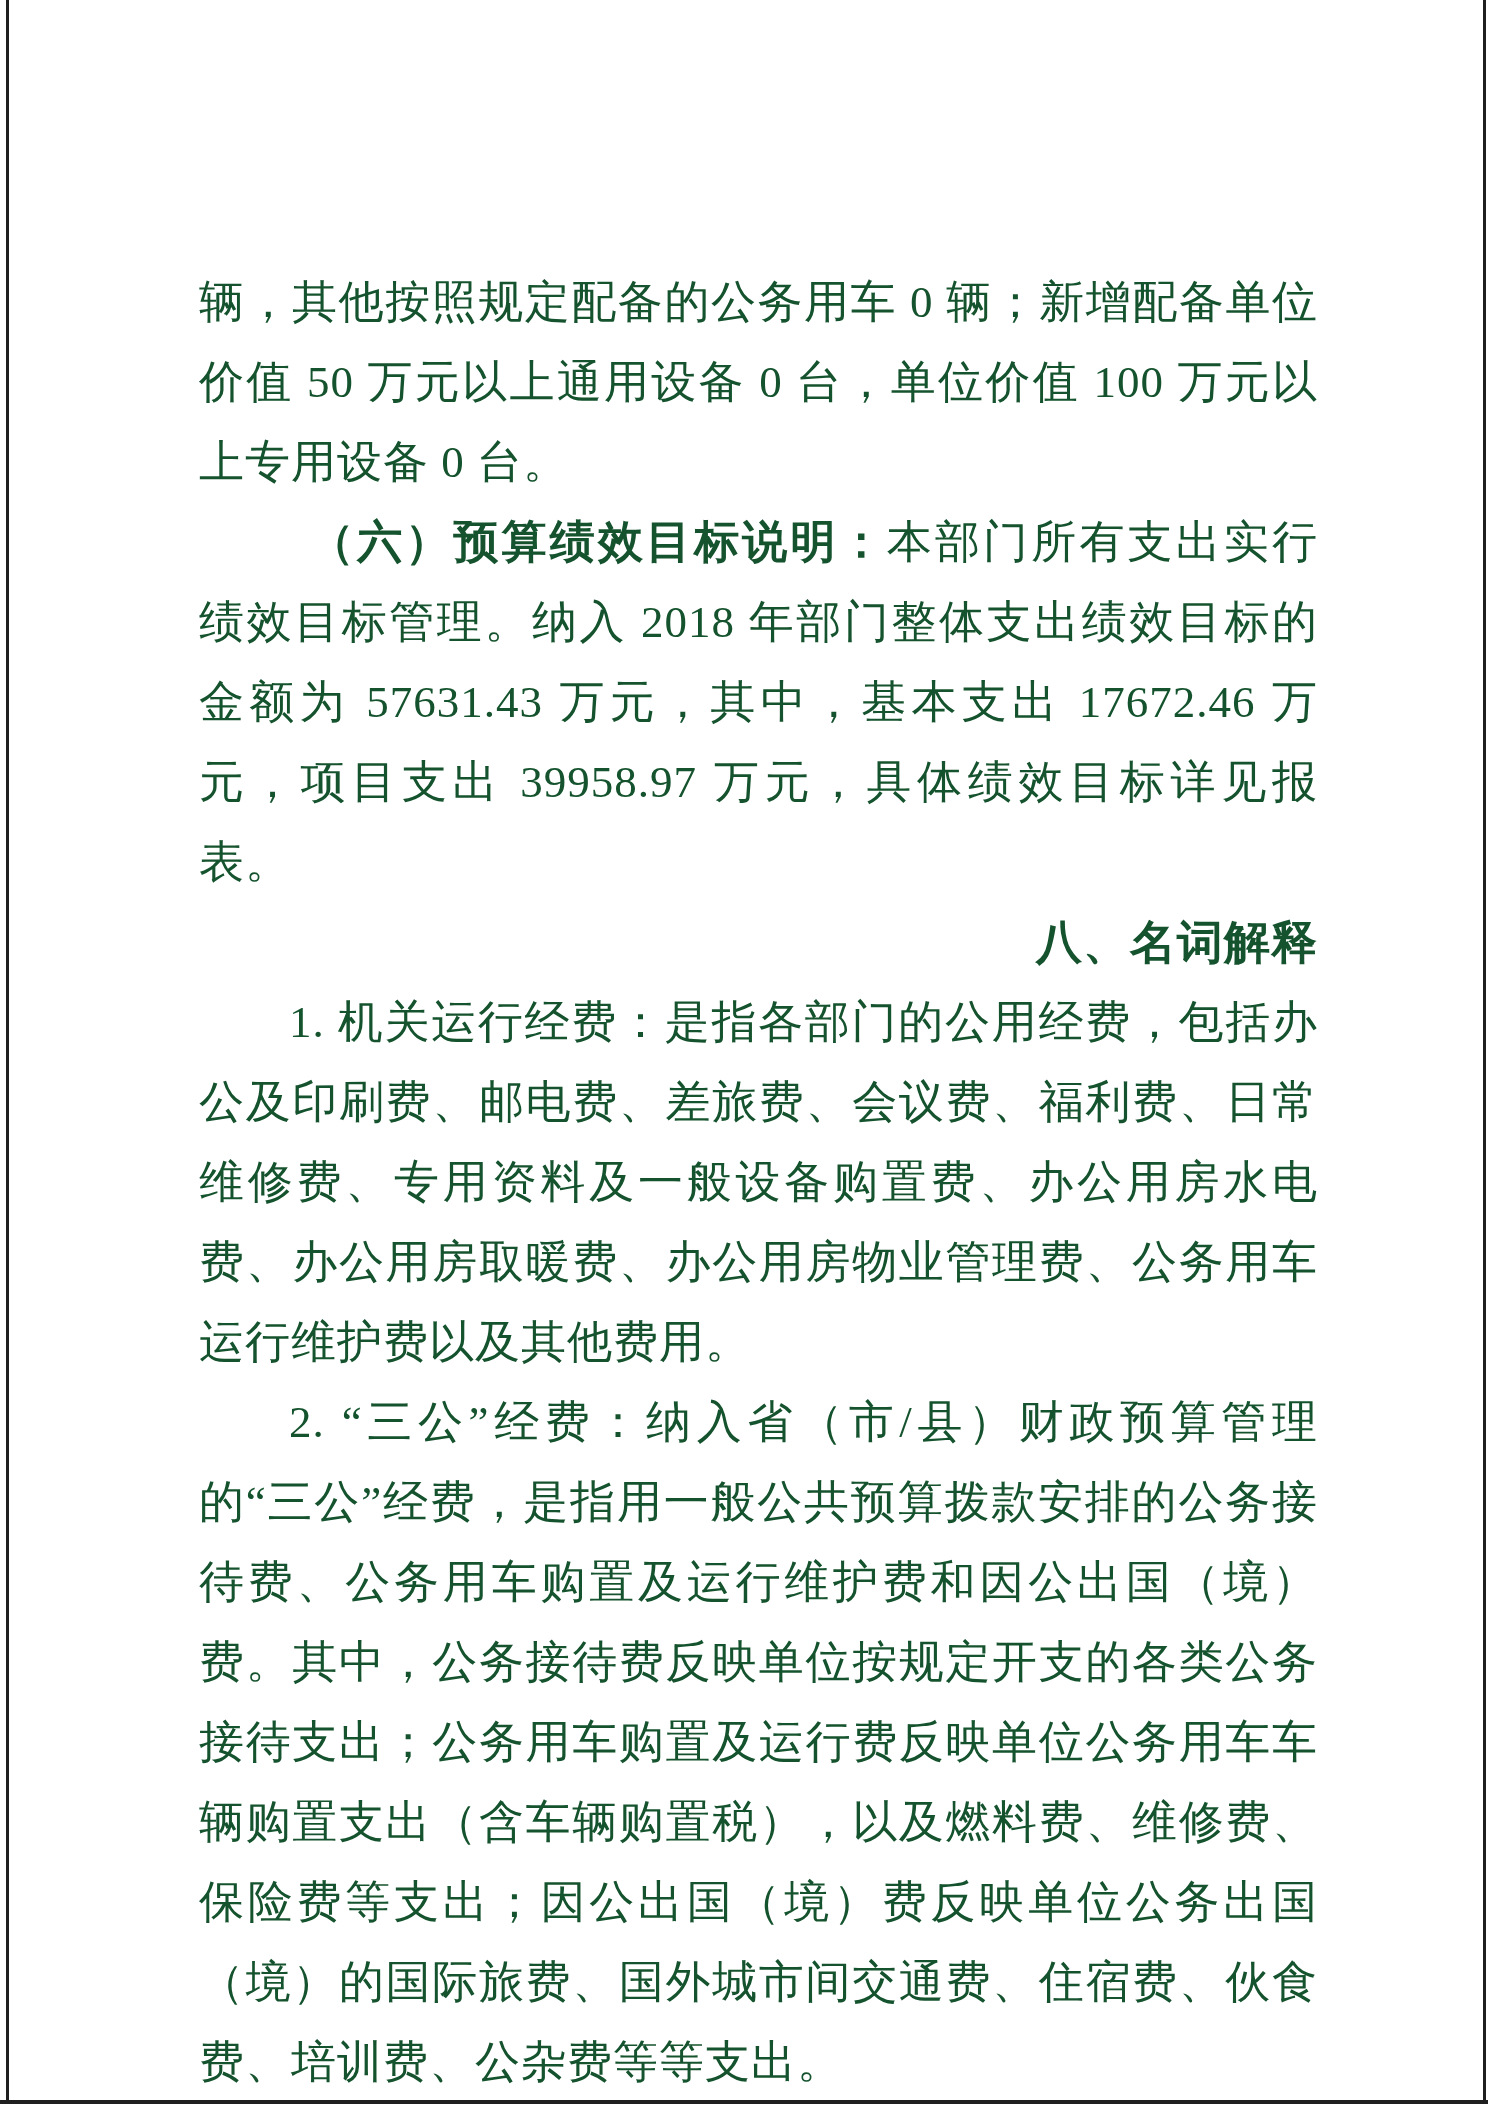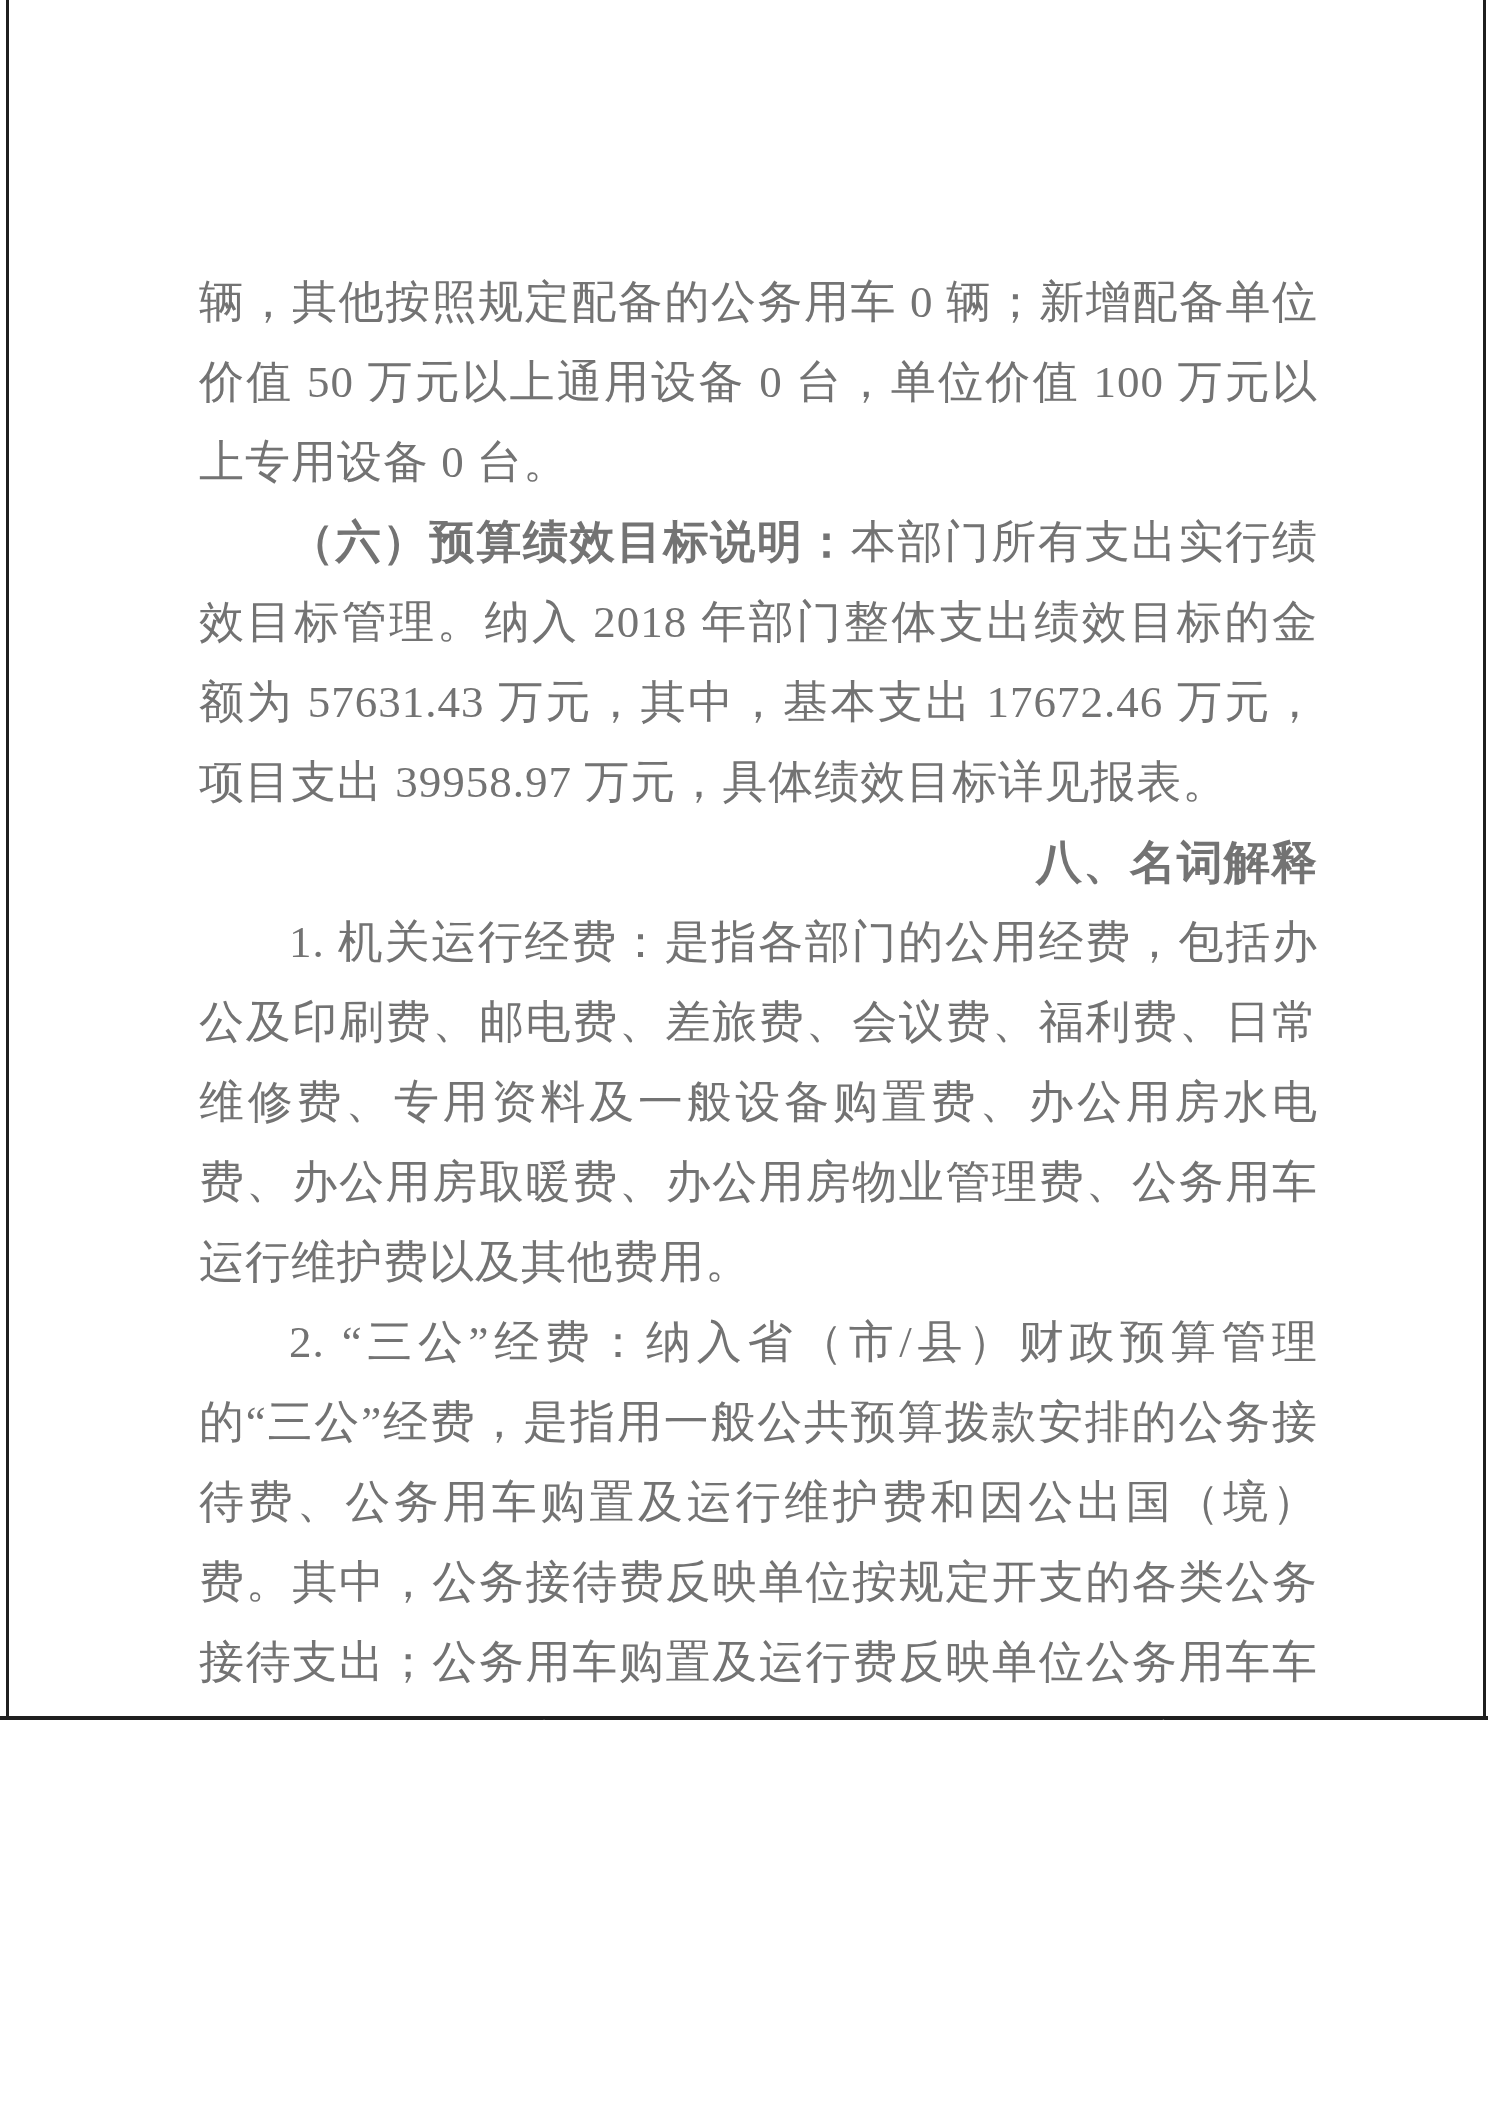--- a/index.html
+++ b/index.html
@@ -3,25 +3,25 @@
 <meta charset="utf-8">
 <style>
   html, body {
     margin: 0;
     padding: 0;
     background: #ffffff;
   }
   .page {
     position: relative;
     width: 1488px;
-    height: 1720px;
+    height: 2104px;
     background: #ffffff;
     overflow: hidden;
     font-family: "Liberation Serif", "DejaVu Serif", serif;
-    color: #737373;
+    color: #14532d;
   }
   
   .edge-left {
     position: absolute;
     left: 6px; top: 0;
     width: 3px; height: 100%;
     background: #1f1f1f;
   }
   .edge-right {
     position: absolute;
@@ -47,20 +47,21 @@
     line-height: 80px;
     text-align: justify;
     text-justify: inter-ideograph;
     letter-spacing: 1px;
   }
   .para.indent {
     text-indent: 2em;
   }
   .para .lead-bold {
     font-weight: 700;
+    margin-left: 20px;
   }
   .section-heading {
     margin: 0;
     font-family: "Liberation Sans", "DejaVu Sans", sans-serif;
     font-weight: 700;
     font-size: 46px;
     line-height: 80px;
     text-indent: 2em;
     letter-spacing: 1px;
     text-align: right;

